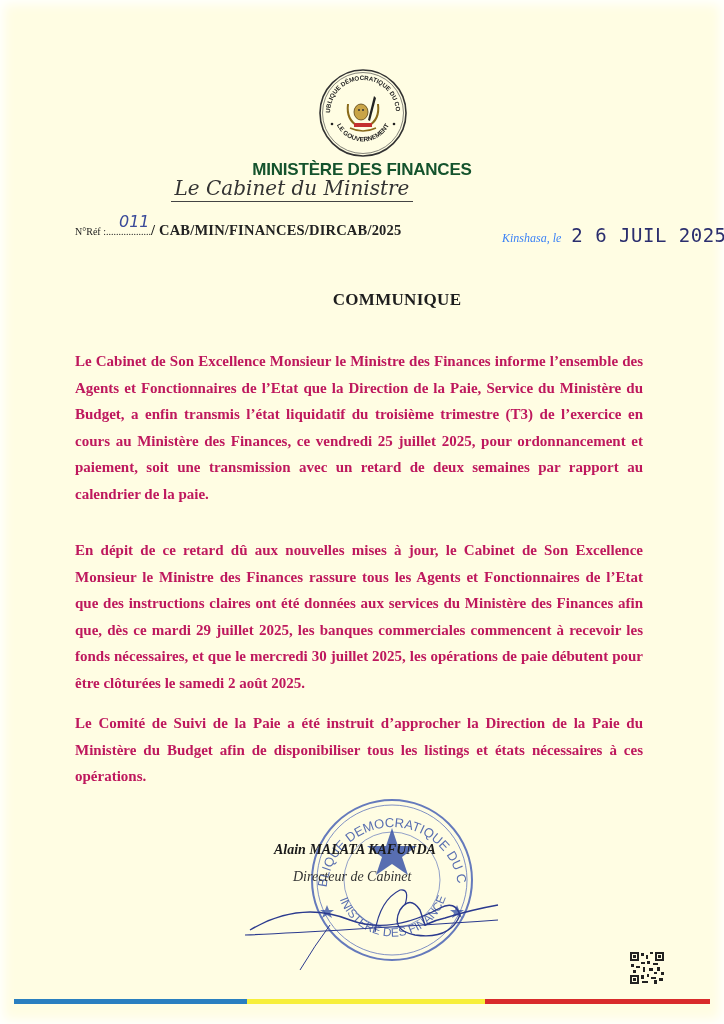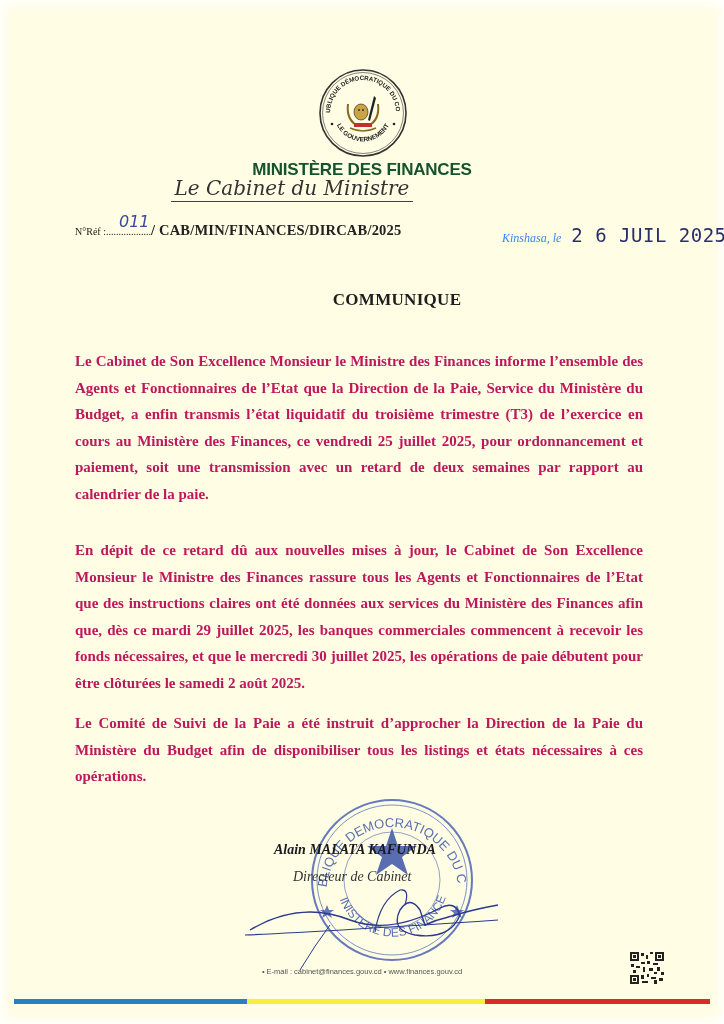--- a/index.html
+++ b/index.html
@@ -178,21 +178,20 @@
 <div class="signer-title">Directeur de Cabinet</div>
 
 <svg class="signature" viewBox="0 0 260 110">
   <path d="M10 70 Q60 40 110 60 Q150 75 200 48 Q215 40 220 55 Q210 80 175 75 Q150 70 160 50 Q170 35 180 50 L185 65 Q195 60 205 58 Q230 50 258 45" fill="none" stroke="#2b3a8e" stroke-width="1.4"></path>
   <path d="M5 75 Q80 72 258 60" fill="none" stroke="#2b3a8e" stroke-width="1.2"></path>
   <path d="M60 110 Q75 85 90 65" fill="none" stroke="#2b3a8e" stroke-width="1"></path>
   <path d="M135 72 Q140 40 160 30 Q170 28 165 45" fill="none" stroke="#2b3a8e" stroke-width="1.2"></path>
 </svg>
 
 <div class="footer">
-  <div>• E-mail : cabinet@finances.gouv.cd  • www.finances.gouv.cd</div>
 </div>
 
 <svg class="qr" viewBox="0 0 34 32">
   <rect width="34" height="32" fill="#fffde3"></rect>
   <rect x="0" y="0" width="9" height="9" fill="#222"></rect>
     <rect x="2" y="2" width="5" height="5" fill="#fffde3"></rect>
     <rect x="3" y="3" width="3" height="3" fill="#222"></rect>
   <rect x="25" y="0" width="9" height="9" fill="#222"></rect>
     <rect x="27" y="2" width="5" height="5" fill="#fffde3"></rect>
     <rect x="28" y="3" width="3" height="3" fill="#222"></rect>

